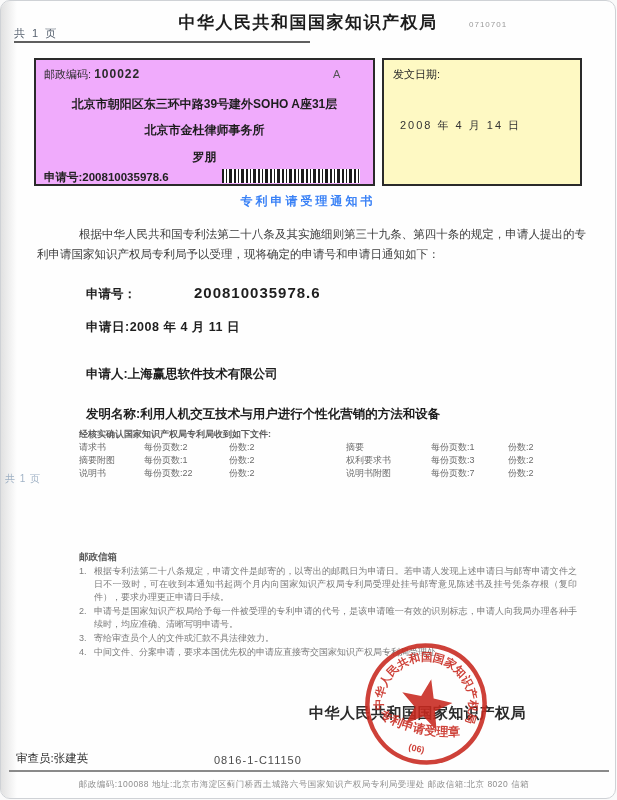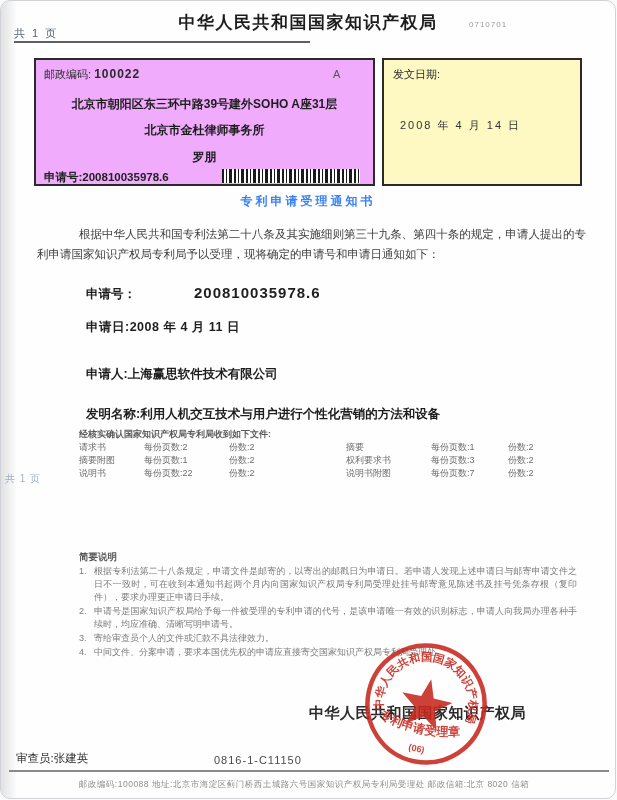--- a/index.html
+++ b/index.html
@@ -134,21 +134,21 @@
         <span>每份页数:22</span>
         <span>份数:2</span>
       <span>说明书附图</span>
         <span>每份页数:7</span>
         <span>份数:2</span>
     </div>
   </div>
 
   <div class="abs page-mark-mid">共 1 页</div>
 
-  <div class="abs notes-header">简要说明</div>
+  <div class="abs notes-header">邮政信箱</div>
   <div class="abs notes-list">
     <div class="note-item">
         <span class="note-num">1.</span>
         <span class="note-text">根据专利法第二十八条规定，申请文件是邮寄的，以寄出的邮戳日为申请日。若申请人发现上述申请日与邮寄申请文件之日不一致时，可在收到本通知书起两个月内向国家知识产权局专利局受理处挂号邮寄意见陈述书及挂号凭条存根（复印件），要求办理更正申请日手续。</span>
       </div>
     <div class="note-item">
         <span class="note-num">2.</span>
         <span class="note-text">申请号是国家知识产权局给予每一件被受理的专利申请的代号，是该申请唯一有效的识别标志，申请人向我局办理各种手续时，均应准确、清晰写明申请号。</span>
       </div>
     <div class="note-item">

